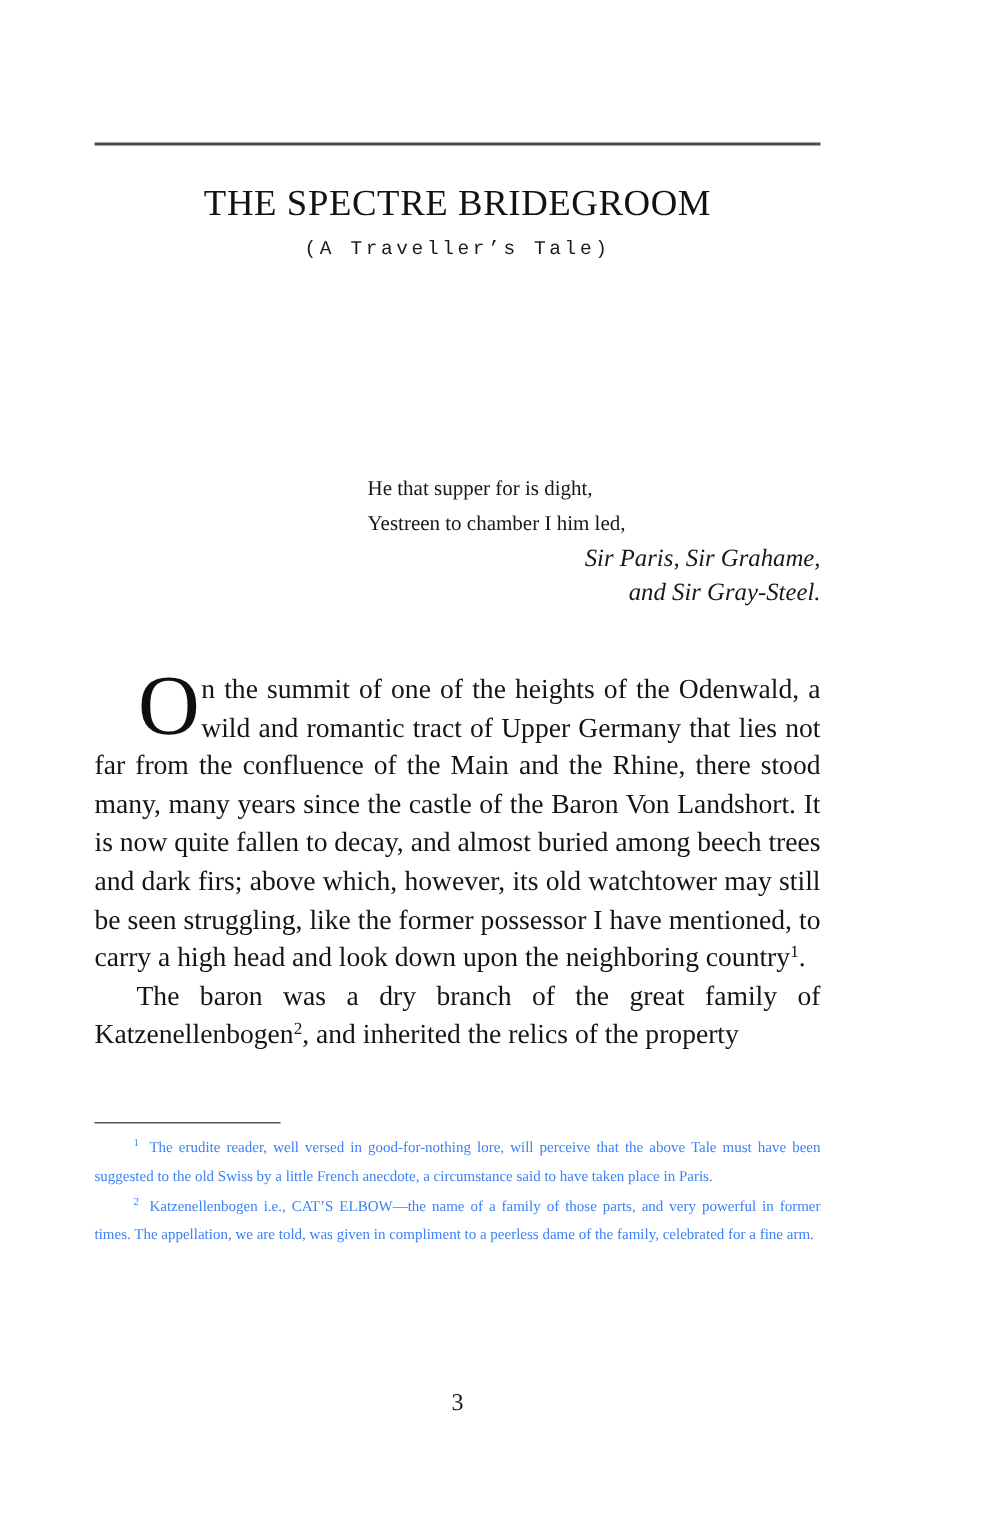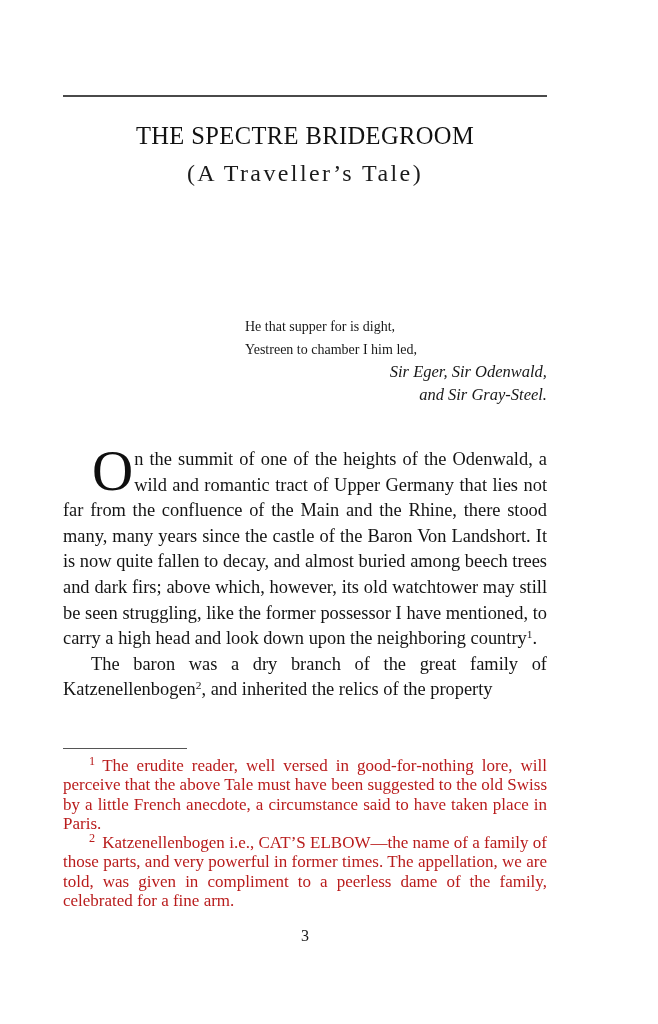--- a/index.html
+++ b/index.html
@@ -43,25 +43,26 @@
   }
   .title {
     font-size: 24.5px;
     font-weight: normal;
     letter-spacing: 0.4px;
     line-height: 1.18;
     margin: 0;
     color: #121212;
   }
   .subtitle {
-    font-size: 24px;
+    font-size: 13px;
     letter-spacing: 2.4px;
     line-height: 1.35;
     margin: 6px 0 0 0;
     color: #1c1c1c;
+    font-family: Liberation Mono, monospace;
   }
   .byline {
     font-style: italic;
     font-size: 18.5px;
     margin: 25px 0 0 0;
     letter-spacing: 0.2px;
     color: #151515;
   }
 
   
@@ -131,25 +132,25 @@
     width: 484px;
   }
   .fn-rule {
     width: 124px;
     height: 1px;
     background: #555555;
     margin: 0 0 7px 0;
   }
   p.footnote {
     margin: 0;
-    font-size: 17px;
+    font-size: 10px;
     line-height: 19.3px;
     text-align: justify;
     text-indent: 26px;
-    color: #b91c1c;
+    color: #3b82f6;
   }
   p.footnote .fn-num {
     font-size: 0.72em;
     vertical-align: 0.5em;
     line-height: 0;
     margin-right: 7px;
   }
 
   
   .folio {
@@ -170,21 +171,21 @@
   <div class="top-rule"></div>
 
   <div class="title-block">
     <h1 class="title">THE SPECTRE BRIDEGROOM</h1>
     <div class="subtitle">(A Traveller’s Tale)</div>
   </div>
 
   <div class="epigraph">
     <div class="verse-line">He that supper for is dight,</div>
     <div class="verse-line">Yestreen to chamber I him led,</div>
-    <div class="attribution">Sir Eger, Sir Odenwald,</div>
+    <div class="attribution">Sir Paris, Sir Grahame,</div>
     <div class="attribution">and Sir Gray-Steel.</div>
   </div>
 
   <div class="body-text">
     <p class="body-par first"><span class="dropcap">O</span><span>n the summit of one of the heights of the Odenwald, a wild and romantic tract of Upper Germany that lies not far from the confluence of the Main and the Rhine, there stood many, many years since the castle of the Baron Von Landshort. It is now quite fallen to decay, and almost buried among beech trees and dark firs; above which, however, its old watchtower may still be seen struggling, like the former possessor I have mentioned, to carry a high head and look down upon the neighboring country</span><sup class="fnref">1</sup><span>.</span></p>
     <p class="body-par"><span>The baron was a dry branch of the great family of Katzenellenbogen</span><sup class="fnref">2</sup><span>, and inherited the relics of the property</span></p>
   </div>
 
   <div class="footnotes">
     <div class="fn-rule"></div>

